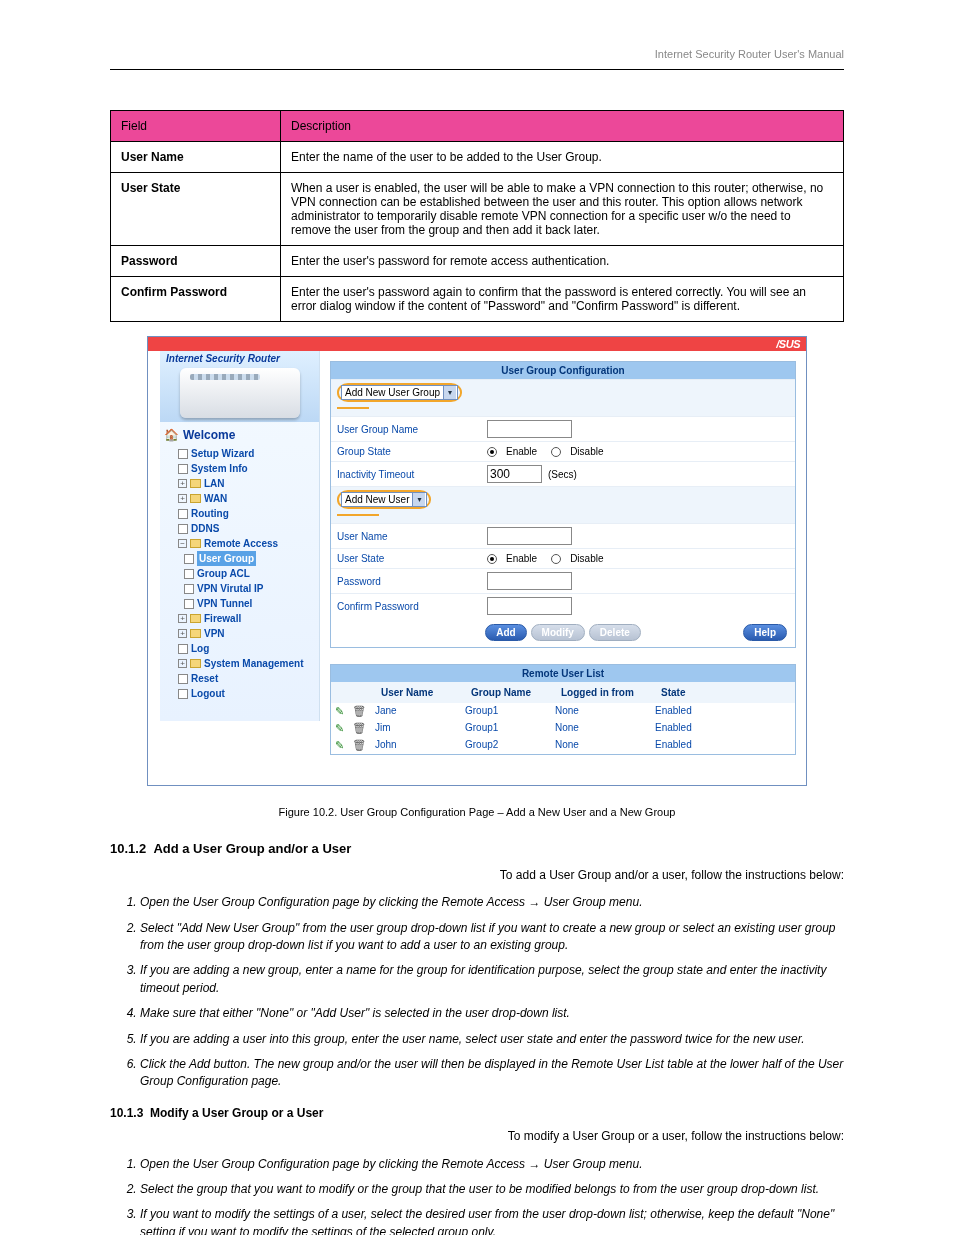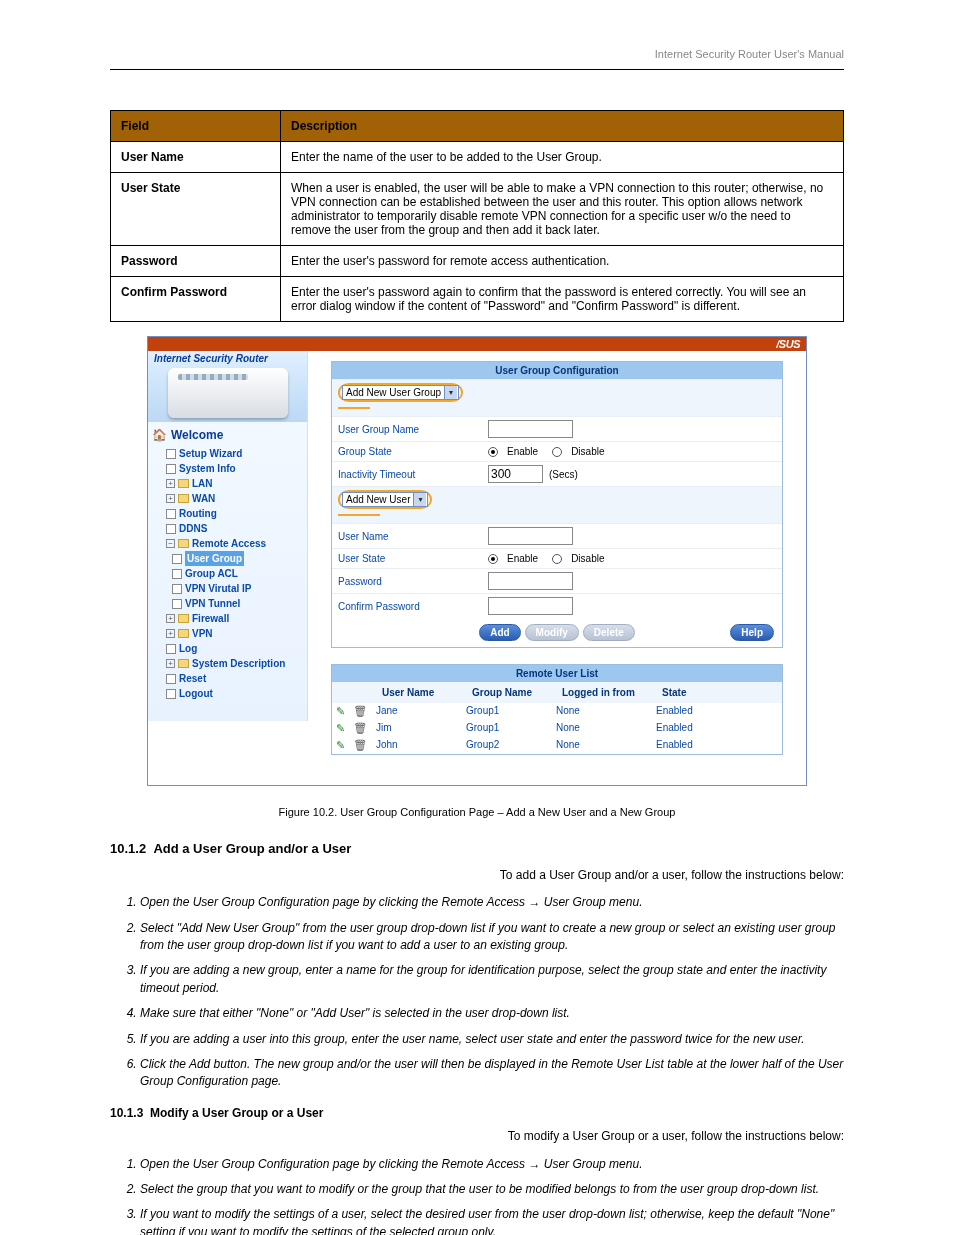--- a/index.html
+++ b/index.html
@@ -4,47 +4,47 @@
 <style>
   * { box-sizing: border-box; margin: 0; padding: 0; }
   body { font-family: Arial, sans-serif; font-size: 12px; color: #000; background: #fff; width: 954px; }
   .page { padding: 50px 110px 40px 110px; }
   .header-area { position: relative; height: 20px; border-bottom: 1px solid #000; margin-bottom: 40px; }
   .header-right { position: absolute; right: 0; top: -2px; font-size: 11px; color: #888; }
 
   
   table.defs { border-collapse: collapse; width: 100%; margin-bottom: 14px; }
   table.defs td, table.defs th { border: 1px solid #000; vertical-align: top; padding: 8px 10px; font-size: 12px; }
-  table.defs th { background: #a16207; font-weight: bold; text-align: left; }
+  table.defs th { background: #ec4899; font-weight: normal; text-align: left; }
   table.defs td.label { width: 170px; font-weight: bold; }
 
   .fig-caption { text-align: center; font-size: 11px; margin: 8px 0 14px; }
 
   
   .screenshot { position: relative; border: 1px solid #7090c0; width: 660px; margin: 0 auto 20px; background: #fff; font-family: Verdana, Arial, sans-serif; font-size: 10px; }
-  .ss-topbar { background: #c2410c; height: 14px; position: relative; }
+  .ss-topbar { background: #ef4444; height: 14px; position: relative; }
   .ss-logo { position: absolute; right: 6px; top: 1px; color: #fff; font-style: italic; font-weight: bold; font-size: 11px; letter-spacing: -0.5px; }
-  .ss-body { display: flex; align-items: flex-start; }
+  .ss-body { display: flex; align-items: flex-start; margin-left: 12px; }
   .ss-left { width: 160px; background: linear-gradient(#f4faff,#e8f2ff); border-right: 1px solid #cfe0f0; padding-bottom: 20px; }
   .ss-banner { background: linear-gradient(#dff0ff,#bcd8f5); padding: 2px 6px 4px; }
   .ss-banner-title { color: #0a3a9a; font-style: italic; font-weight: bold; font-size: 10px; }
   .ss-router-img { width: 120px; height: 50px; margin: 4px auto 0; background: linear-gradient(#fff,#d8dde4); border-radius: 6px; box-shadow: 0 2px 3px rgba(0,0,0,0.25); position: relative; }
   .ss-router-img:before { content:""; position:absolute; top:6px; left:10px; width:70px; height:6px; background: repeating-linear-gradient(90deg,#9ab 0 4px,#cde 4px 8px); border-radius:2px; }
   .nav { padding: 6px 4px 0; }
   .nav .welcome { color:#0a3a9a; font-weight:bold; font-size:12px; margin-bottom:4px; display:flex; align-items:center; gap:4px; }
   .nav ul { list-style:none; padding-left: 14px; }
   .nav li { line-height: 15px; color:#0a4aaa; white-space: nowrap; display:flex; align-items:center; gap:3px; }
   .nav li.bold span.lbl { font-weight:bold; }
   .nav li.sel span.lbl { background:#59a2e6; color:#fff; padding:0 2px; font-weight:bold; }
   .nav .exp { display:inline-block; width:9px; height:9px; border:1px solid #888; color:#555; font-size:8px; line-height:8px; text-align:center; }
   .nav ul.sub { padding-left: 20px; text-align: right; }
   .nav .pageico { display:inline-block; width:10px; height:10px; border:1px solid #888; background:#fff; }
   .nav .foldico { display:inline-block; width:11px; height:9px; background:#f5d67a; border:1px solid #c9a430; }
 
-  .ss-right { flex:1; padding: 10px 23px 14px; }
+  .ss-right { flex:1; padding: 10px 10px 14px; }
   .panel { border: 1px solid #9abde0; margin-bottom: 16px; }
   .panel-title { background:#9ec7ef; color:#04367a; font-weight:bold; text-align:center; padding:3px 0; font-size:10px; }
   .panel-row { display:flex; align-items:center; border-top:1px solid #e7eef6; min-height:20px; }
   .panel-row .plabel { width: 150px; color:#0a4aaa; padding:3px 6px; font-size:10px; }
   .panel-row .pval { flex:1; padding:3px 6px; color:#0a4aaa; display:flex; align-items:center; gap:6px; }
   .panel-row input[type=text], .panel-row input[type=password] { width: 85px; font-size:12px; border:1px solid #888; padding:1px 2px; }
   .panel-row.sel-row { background:#eef5fc;gap:40px; }
   .dd { display:inline-flex; align-items:center; border:1px solid #7090c0; background:#fff; font-size:10px; color:#000; padding:0 1px 0 3px; height:15px; }
   .dd .arrow { background:#c7d7ee; border-left:1px solid #7090c0; width:13px; height:13px; margin-left:3px; display:flex; align-items:center; justify-content:center; font-size:8px; color:#234; }
   .circled { border:2px solid #f2a62b; border-radius: 11px / 9px; padding: 0 2px; display:inline-block; }
@@ -190,21 +190,21 @@
                 <span class="foldico"></span>
                 <span class="lbl">VPN</span>
               </li>
             <li class="bold">
                 <span class="pageico"></span>
                 <span class="lbl">Log</span>
               </li>
             <li class="bold">
                 <span class="exp">+</span>
                 <span class="foldico"></span>
-                <span class="lbl">System Description</span>
+                <span class="lbl">System Management</span>
               </li>
             <li class="bold">
                 <span class="pageico"></span>
                 <span class="lbl">Reset</span>
               </li>
             <li class="bold">
                 <span class="pageico"></span>
                 <span class="lbl">Logout</span>
               </li>
           </ul>

